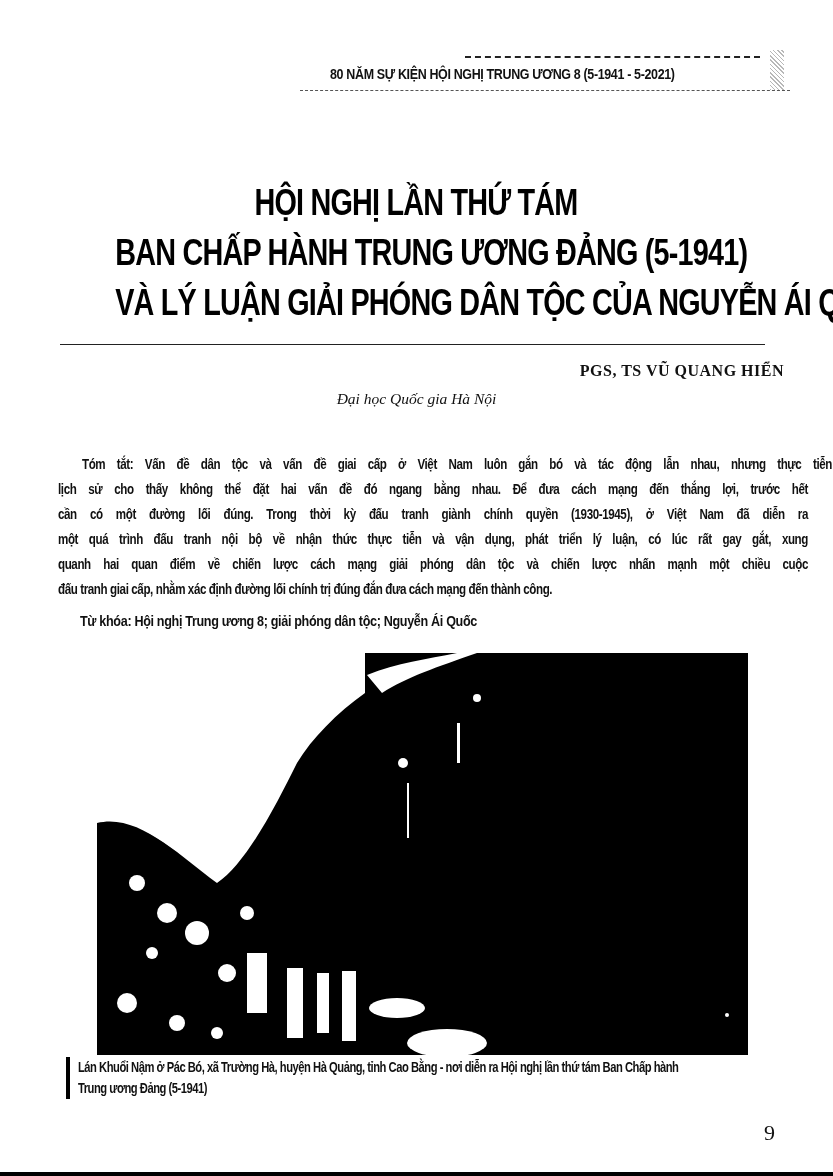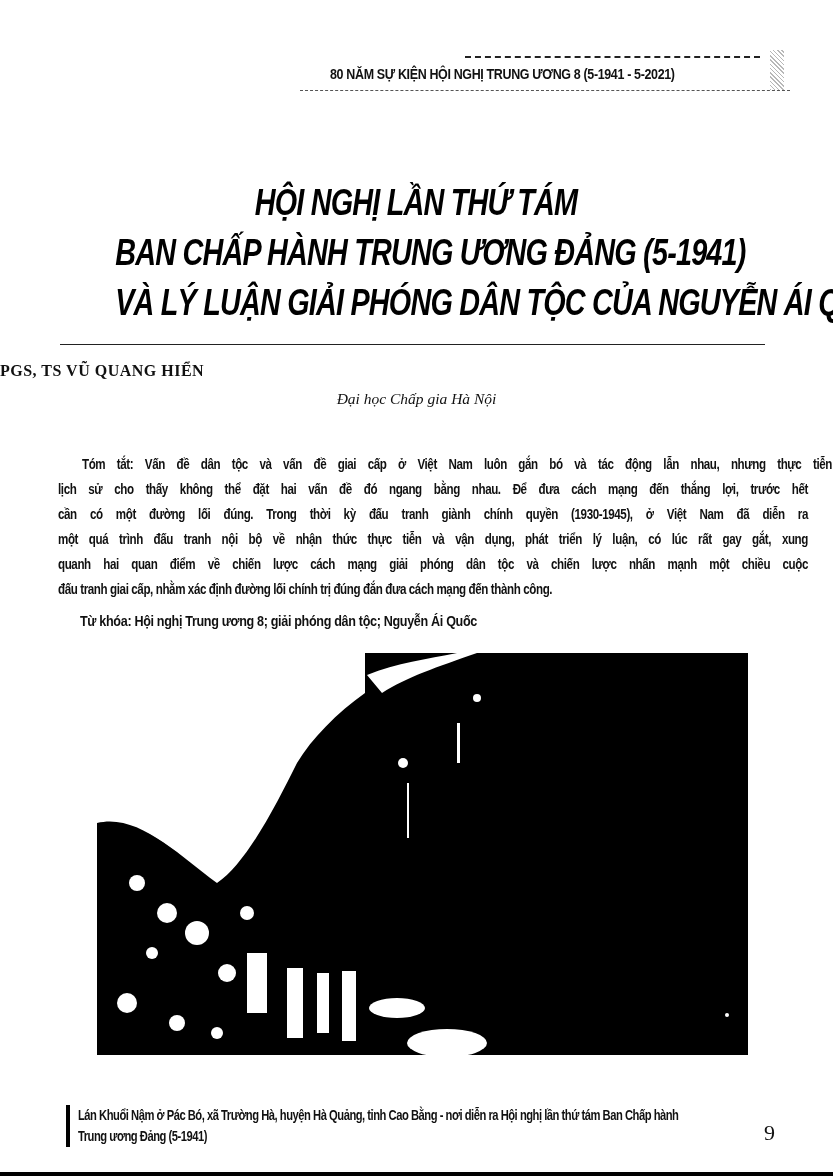--- a/index.html
+++ b/index.html
@@ -3,38 +3,38 @@
 <meta charset="utf-8">
 <style>
   html, body { margin: 0; padding: 0; background: #ffffff; }
   body { width: 833px; height: 1176px; position: relative; overflow: hidden; color: #111; font-family: "Liberation Sans", sans-serif; }
   .running-head { position: absolute; left: 300px; top: 52px; width: 490px; height: 48px; }
   .rh-topline { position: absolute; left: 165px; top: 4px; width: 295px; border-top: 2px dashed #222; }
   .rh-text { position: absolute; left: 30px; top: 14px; font-family: "Liberation Sans", sans-serif; font-weight: bold; font-size: 14.5px; letter-spacing: -0.4px; transform: scaleX(0.86); transform-origin: left center; white-space: nowrap; }
   .rh-bottomline { position: absolute; left: 0; top: 38px; width: 490px; border-top: 1px dashed #555; }
   .rh-noise { position: absolute; left: 770px; top: 50px; width: 14px; height: 40px; background: repeating-linear-gradient(45deg,#999 0 1px,#fff 1px 3px); opacity: 0.7; }
 
-  .title { position: absolute; left: 40px; top: 178px; width: 752px; text-align: center; font-style: italic; }
+  .title { position: absolute; left: 40px; top: 178px; width: 752px; text-align: center; }
   .title-line { display: block; font-family: "Liberation Sans", sans-serif; font-weight: bold; color: #000; font-size: 36px; line-height: 50px; letter-spacing: -1px; transform: scaleX(0.80); white-space: nowrap; }
   .title-rule { position: absolute; left: 60px; top: 344px; width: 705px; border-top: 1.5px solid #222; }
 
-  .author { position: absolute; left: 0; top: 362px; width: 784px; text-align: left; font-family: "Liberation Serif", serif; font-weight: bold; font-size: 16px; letter-spacing: 0.5px; }
+  .author { position: absolute; left: 0; top: 362px; width: 784px; text-align: right; font-family: "Liberation Serif", serif; font-weight: bold; font-size: 16px; letter-spacing: 0.5px; }
   .affiliation { position: absolute; left: 0; top: 390px; width: 833px; text-align: center; font-family: "Liberation Serif", serif; font-style: italic; font-size: 15.5px; }
 
   .abstract { position: absolute; left: 58px; top: 452px; width: 750px; font-family: "Liberation Sans", sans-serif; font-weight: bold; font-size: 14.5px; line-height: 25px; letter-spacing: -0.5px; text-align: justify; }
   .abstract-line { display: block; white-space: nowrap; transform: scaleX(0.80); transform-origin: left center; width: 125%; text-align: justify; text-align-last: justify; }
   .abstract-line.first { padding-left: 30px; }
   .abstract-line.last { text-align-last: left; }
 
   .keywords { position: absolute; left: 80px; top: 612px; font-family: "Liberation Sans", sans-serif; font-weight: bold; font-size: 15px; letter-spacing: -0.4px; white-space: nowrap; transform: scaleX(0.84); transform-origin: left center; }
 
   .photo { position: absolute; left: 97px; top: 653px; width: 651px; height: 402px; background: #fff; overflow: hidden; }
   .photo svg { width: 100%; height: 100%; display: block; }
 
-  .caption { position: absolute; left: 66px; top: 1057px; width: 740px; padding-left: 8px; border-left: 4px solid #000; font-family: "Liberation Sans", sans-serif; font-weight: bold; font-size: 14px; line-height: 21px; letter-spacing: -0.6px; margin-top: 48px; }
+  .caption { position: absolute; left: 66px; top: 1057px; width: 740px; padding-left: 8px; border-left: 4px solid #000; font-family: "Liberation Sans", sans-serif; font-weight: bold; font-size: 14px; line-height: 21px; letter-spacing: -0.6px; }
   .caption-line { display: block; white-space: nowrap; transform: scaleX(0.80); transform-origin: left center; }
 
   .page-number { position: absolute; left: 764px; top: 1120px; font-family: "Liberation Serif", serif; font-size: 22px; }
   .footer-rule { position: absolute; left: 0; top: 1172px; width: 833px; height: 4px; background: #000; }
 </style>
 </head>
 <body>
 
 <div class="running-head">
   <div class="rh-topline"></div>
@@ -44,21 +44,21 @@
 <div class="rh-noise"></div>
 
 <div class="title">
   <span class="title-line">HỘI NGHỊ LẦN THỨ TÁM</span>
   <span class="title-line">BAN CHẤP HÀNH TRUNG ƯƠNG ĐẢNG (5-1941)</span>
   <span class="title-line">VÀ LÝ LUẬN GIẢI PHÓNG DÂN TỘC CỦA NGUYỄN ÁI QUỐC</span>
 </div>
 <div class="title-rule"></div>
 
 <div class="author">PGS, TS VŨ QUANG HIỂN</div>
-<div class="affiliation">Đại học Chấp gia Hà Nội</div>
+<div class="affiliation">Đại học Quốc gia Hà Nội</div>
 
 <div class="abstract">
   <span class="abstract-line first">Tóm tắt: Vấn đề dân tộc và vấn đề giai cấp ở Việt Nam luôn gắn bó và tác động lẫn nhau, nhưng thực tiễn</span>
   <span class="abstract-line">lịch sử cho thấy không thể đặt hai vấn đề đó ngang bằng nhau. Để đưa cách mạng đến thắng lợi, trước hết</span>
   <span class="abstract-line">cần có một đường lối đúng. Trong thời kỳ đấu tranh giành chính quyền (1930-1945), ở Việt Nam đã diễn ra</span>
   <span class="abstract-line">một quá trình đấu tranh nội bộ về nhận thức thực tiễn và vận dụng, phát triển lý luận, có lúc rất gay gắt, xung</span>
   <span class="abstract-line">quanh hai quan điểm về chiến lược cách mạng giải phóng dân tộc và chiến lược nhấn mạnh một chiều cuộc</span>
   <span class="abstract-line last">đấu tranh giai cấp, nhằm xác định đường lối chính trị đúng đắn đưa cách mạng đến thành công.</span>
 </div>
 

